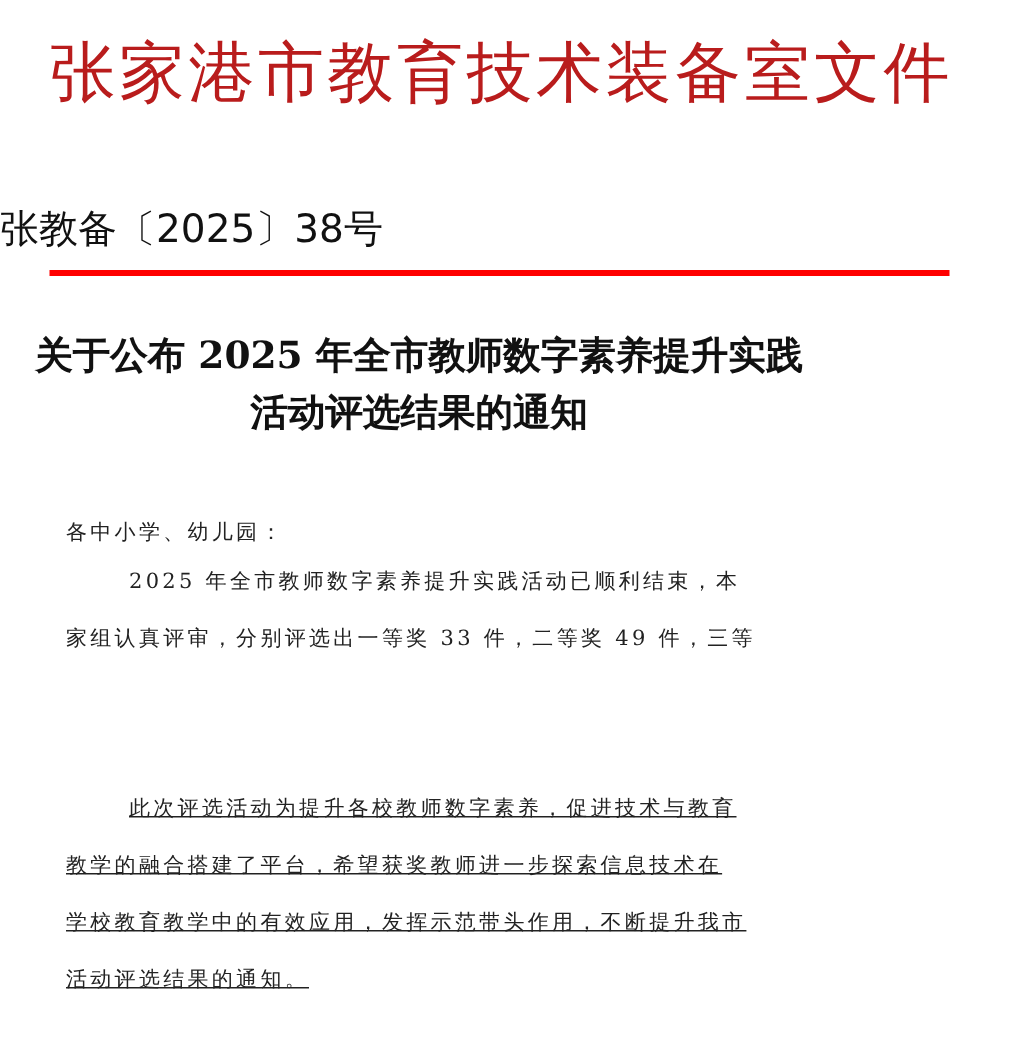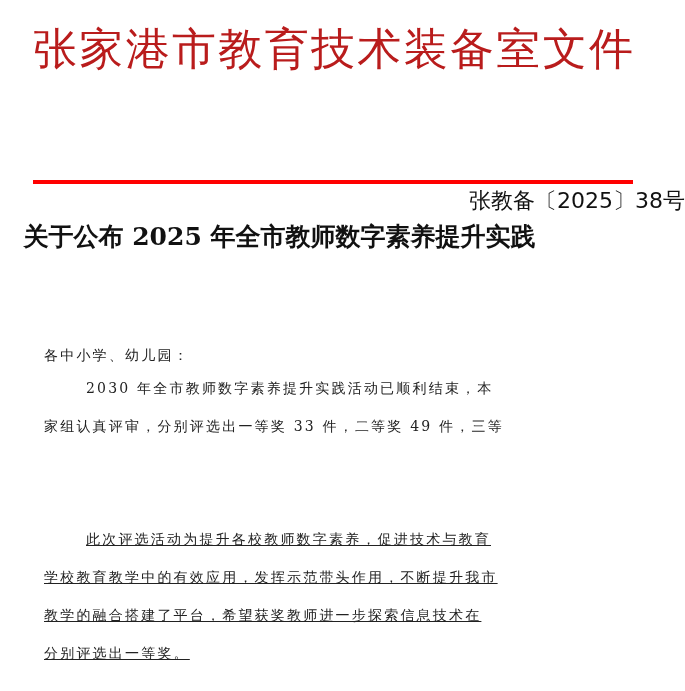--- a/index.html
+++ b/index.html
@@ -4,23 +4,23 @@
 <style>
   html, body { margin:0; padding:0; background:#ffffff; }
   body { width:685px; height:691px; position:relative; overflow:hidden; }
   .masthead {
     position:absolute; left:33px; top:18px; width:600px; height:62px;
     color:#b91c1c; font-family:"DejaVu Sans","Liberation Sans",sans-serif;
     font-size:44px; line-height:62px; white-space:nowrap;
     text-align:justify; text-align-last:justify; letter-spacing:0px;
   }
   .docno {
-    position:absolute; left:0; width:685px; top:140px; text-align:right;
-    font-family:"DejaVu Sans","Liberation Sans",sans-serif; font-size:22px;
-    color:#111; line-height:26px;margin-top:48px;
+    position:absolute; left:0; width:685px; top:140px; text-align:left;
+    font-family:"DejaVu Sans","Liberation Sans",sans-serif; font-size:26px;
+    color:#111; line-height:26px;
   }
   .redrule {
     position:absolute; left:33px; top:180px; width:600px; height:4px;
     background:#ff0000;
   }
   .title {
     position:absolute; left:0; width:559px; top:218px; text-align:center;
     font-family:"DejaVu Serif","Liberation Serif",serif; font-weight:bold;
     font-size:25px; line-height:38px; color:#111;
   }
@@ -39,27 +39,28 @@
 <body>
 
 <div class="masthead">张家港市教育技术装备室文件</div>
 
 <div class="docno">张教备〔2025〕38号</div>
 
 <div class="redrule"></div>
 
 <div class="title">
   <span class="line">关于公布 2025 年全市教师数字素养提升实践</span>
+  <span class="line">活动评选结果的通知</span>
 </div>
 
 <div class="body salutation">各中小学、幼儿园：</div>
 
 <div class="body para1">
-  <span class="line indent">2030 年全市教师数字素养提升实践活动已顺利结束，本</span>
+  <span class="line indent">2025 年全市教师数字素养提升实践活动已顺利结束，本</span>
   <span class="line">家组认真评审，分别评选出一等奖 33 件，二等奖 49 件，三等</span>
 </div>
 
 <div class="body para2">
   <span class="line indent">此次评选活动为提升各校教师数字素养，促进技术与教育</span>
+  <span class="line">教学的融合搭建了平台，希望获奖教师进一步探索信息技术在</span>
   <span class="line">学校教育教学中的有效应用，发挥示范带头作用，不断提升我市</span>
-  <span class="line">教学的融合搭建了平台，希望获奖教师进一步探索信息技术在</span>
-  <span class="line">分别评选出一等奖。</span>
+  <span class="line">活动评选结果的通知。</span>
 </div>
 
 </body></html>

